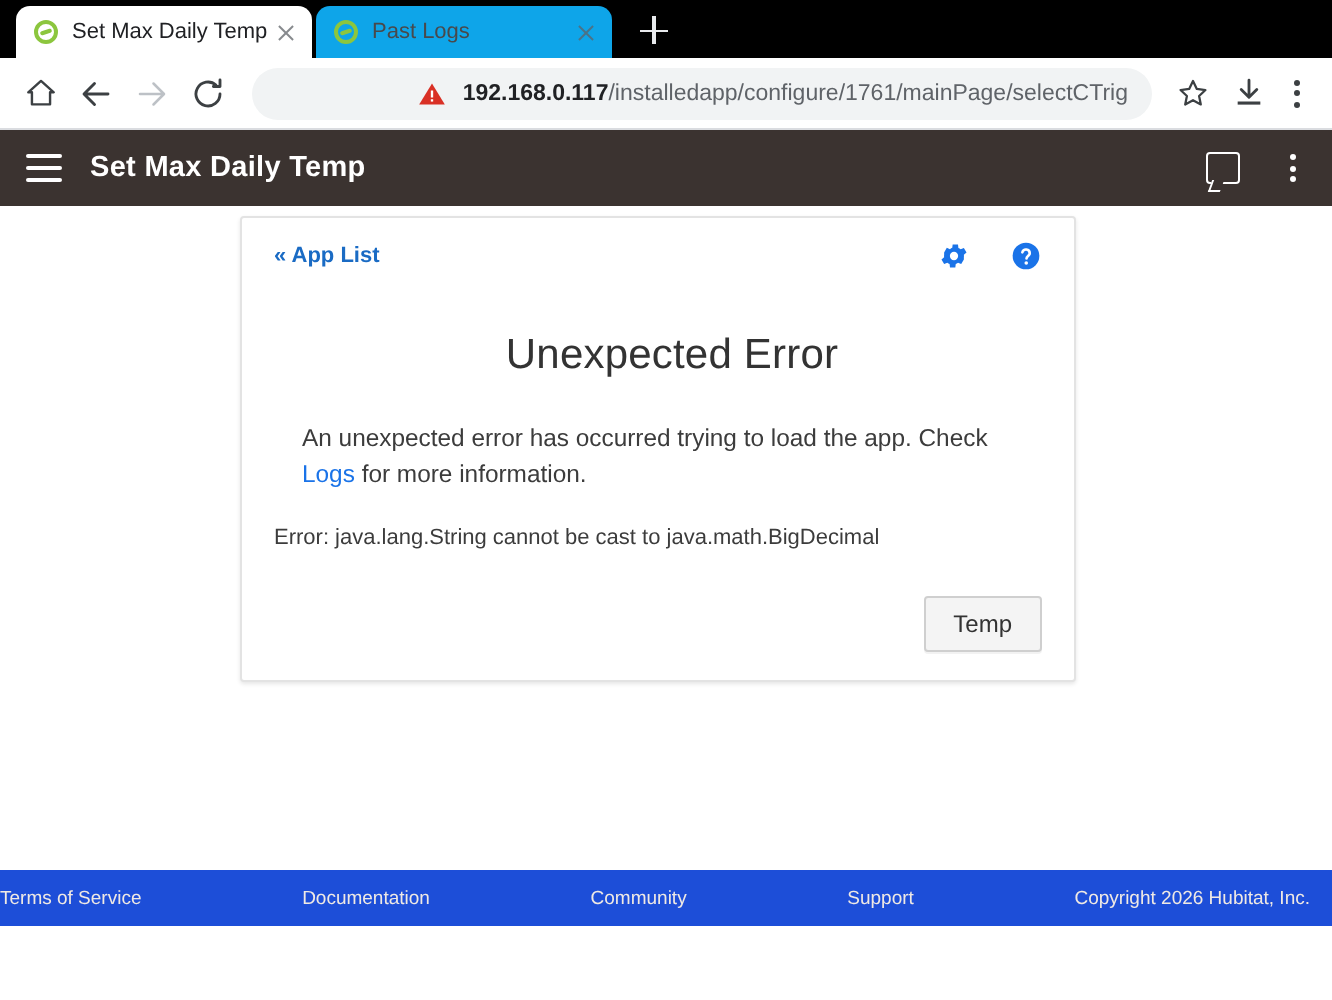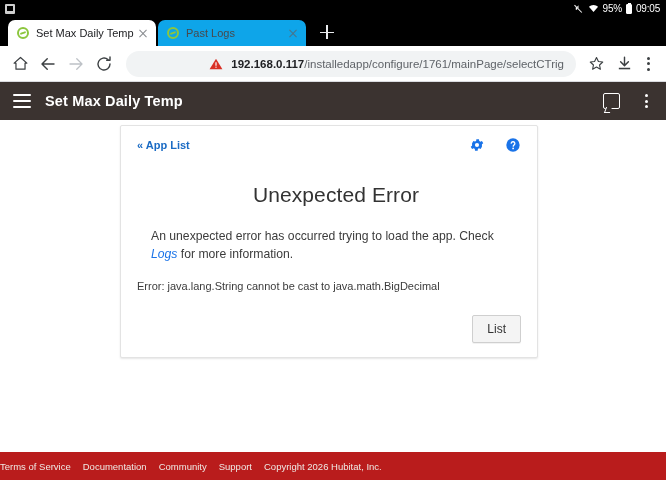--- a/index.html
+++ b/index.html
@@ -138,63 +138,46 @@
   .head-icons { display: flex; align-items: center; gap: 20px; }
   .gear-ico svg, .help-ico svg { display:block; }
   .err-title {
     font-size: 21px; color: #333; font-weight: normal;
     margin: 30px 0 0 14px; letter-spacing: .1px; text-align: center;
   }
   .err-body {
     font-size: 12.2px; color: #3c3c3c; line-height: 1.45;
     margin: 21px 0 0 14px; width: 372px;
   }
-  .err-body a { color: #1a73e8; text-decoration: none; font-style: italic; }
+  .err-body a { color: #1a73e8; text-decoration: none; }
   .err-detail { font-size: 11px; color: #3c3c3c; margin: 17px 0 0 0px; }
   .card-foot { display: flex; justify-content: flex-end; margin-top: 23px; }
   .done-btn {
     font-family: "Liberation Sans", sans-serif;
     font-size: 12px; color: #333; background: #f4f4f4;
     border: 1px solid #cfcfcf; border-radius: 2px;
     padding: 6px 14px; box-shadow: 0 1px 0 rgba(0,0,0,.05);
     cursor: pointer;
   }
 
   
   .footer {
     position: absolute; left: 0; bottom: 0; width: 666px; height: 28px;
-    background: #b91c1c; display: flex; align-items: center;
-    justify-content: flex-start; padding-right: 11px; gap: 12px;
+    background: #1d4ed8; display: flex; align-items: center;
+    justify-content: space-between; padding-right: 11px; gap: 12px;
   }
   .footer a, .footer span {
     color: #efe9e4; font-size: 9.5px; text-decoration: none; white-space: nowrap;
   }
 </style>
 </head>
 <body>
 
 <div class="screen">
 
-  <div class="statusbar">
-    <div class="sb-left">
-      <span class="sb-notif"></span>
-    </div>
-    <div class="sb-right">
-      <svg width="11" height="11" viewBox="0 0 24 24">
-        <path fill="#ffffff" d="M4 4 L20 20 L18.5 21.5 L2.5 5.5 Z"></path>
-        <path fill="#ffffff" d="M12 5 L8.5 8.5 L12 12 Z M6 9.5 h3 v5 H6 z"></path>
-      </svg>
-      <svg width="11" height="11" viewBox="0 0 24 24">
-        <path fill="#ffffff" d="M12 19.5 L2 8.2 a14.5 14.5 0 0 1 20 0 Z"></path>
-      </svg>
-      <span class="sb-batt-pct">95%</span>
-      <span class="sb-battery"></span>
-      <span class="sb-time">09:05</span>
-    </div>
-  </div>
 
   <div class="tabstrip">
     <div class="tab active">
       <span class="favicon"></span>
       <span class="tab-title">Set Max Daily Temp</span>
       <span class="tab-close"></span>
     </div>
     <div class="tab inactive">
       <span class="favicon"></span>
       <span class="tab-title">Past Logs</span>
@@ -290,21 +273,21 @@
         </div>
       </div>
 
       <h1 class="err-title">Unexpected Error</h1>
 
       <p class="err-body"><span>An unexpected error has occurred trying to load the app. Check </span><a href="#">Logs</a><span> for more information.</span></p>
 
       <p class="err-detail">Error: java.lang.String cannot be cast to java.math.BigDecimal</p>
 
       <div class="card-foot">
-        <button class="done-btn">List</button>
+        <button class="done-btn">Temp</button>
       </div>
     </div>
 
     <div class="footer">
       <a href="#">Terms of Service</a>
       <a href="#">Documentation</a>
       <a href="#">Community</a>
       <a href="#">Support</a>
       <span>Copyright 2026 Hubitat, Inc.</span>
     </div>

